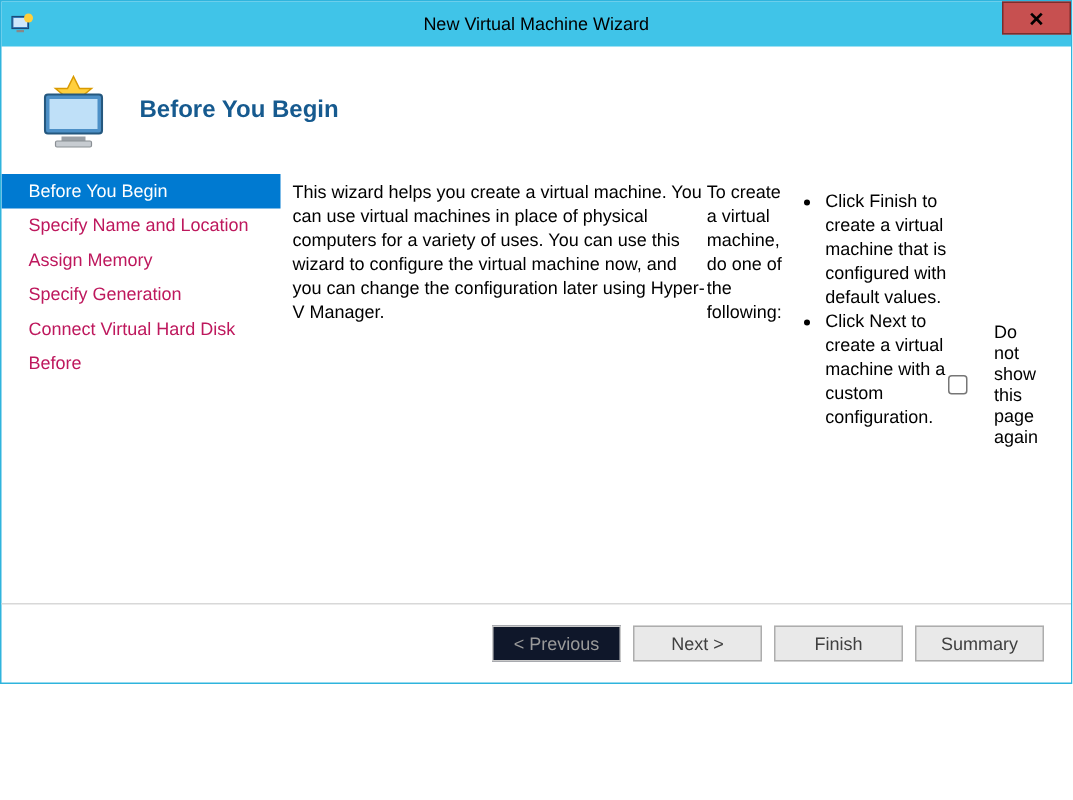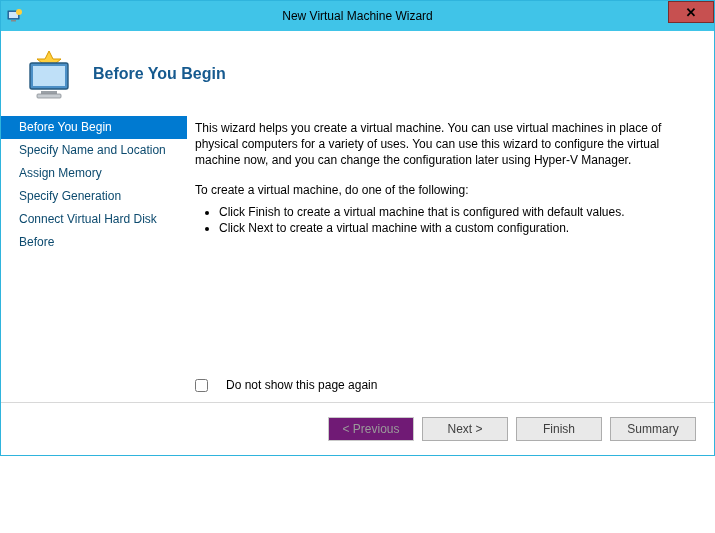--- a/index.html
+++ b/index.html
@@ -85,37 +85,37 @@
     overflow: hidden;
   }
   
   .sidebar {
     width: 186px;
     padding: 10px 0 0 0;
     font-size: 12px;
   }
   .step {
     padding: 4px 8px 4px 18px;
-    color: #0c4a6e;
+    color: #be185d;
     cursor: pointer;
     line-height: 15px;
   }
   .step.sub {
     padding-left: 36px;
   }
   .step.active {
     background: #007ad1;
     color: #fff;
   }
   
   .main {
     flex: 1;
     padding: 14px 22px 10px 8px;
     display: flex;
-    flex-direction: column;
+    flex-direction: row;
   }
   .main-text {
     color: #000;
     line-height: 16px;
   }
   .main-spacer { height: 14px; }
   .bullets {
     padding-left: 24px;
     margin: 6px 0 0 0;
   }
@@ -152,21 +152,21 @@
     color: #404040;
     cursor: pointer;
     padding: 0;
     display: inline-flex;
     align-items: center;
     justify-content: center;
   }
   .btn:disabled {
     color: #9a9a9a;
     border-color: #c9c9c9;
-    background: #701a75;
+    background: #0f172a;
     cursor: default;
   }
 </style>
 </head>
 <body>
 
 <div class="window">
 
   <div class="titlebar">
     <span class="titlebar-icon">

